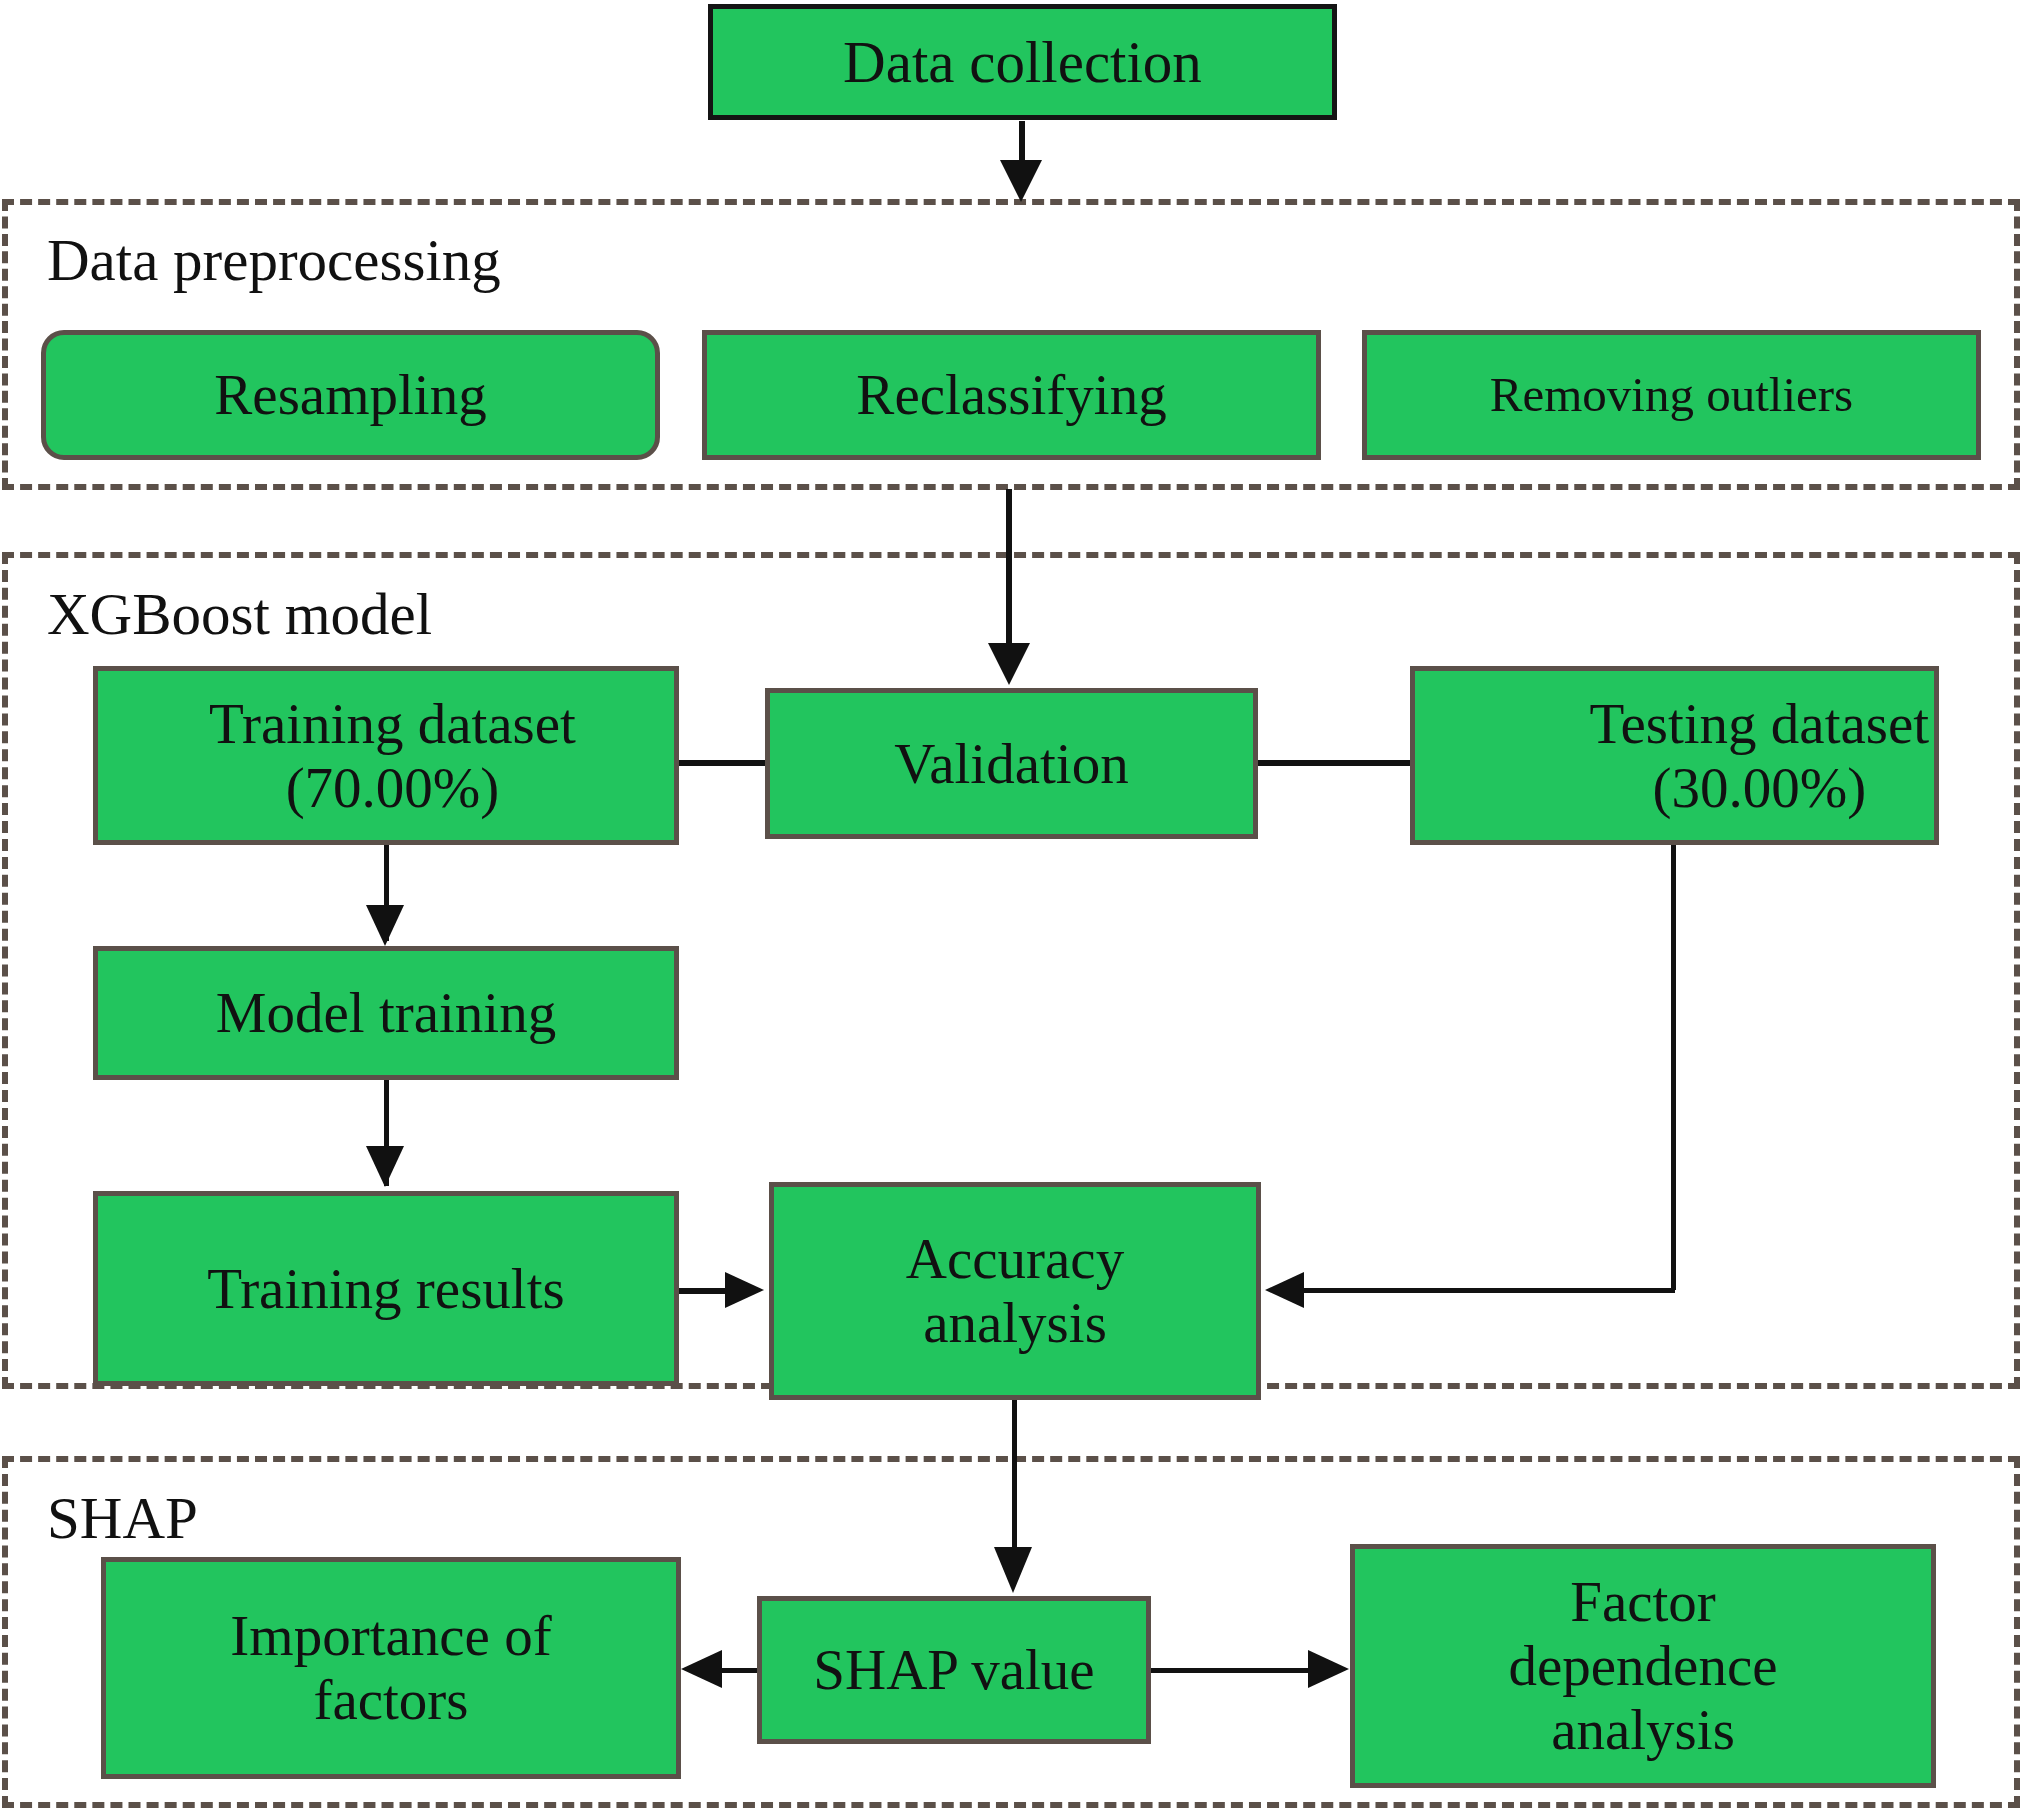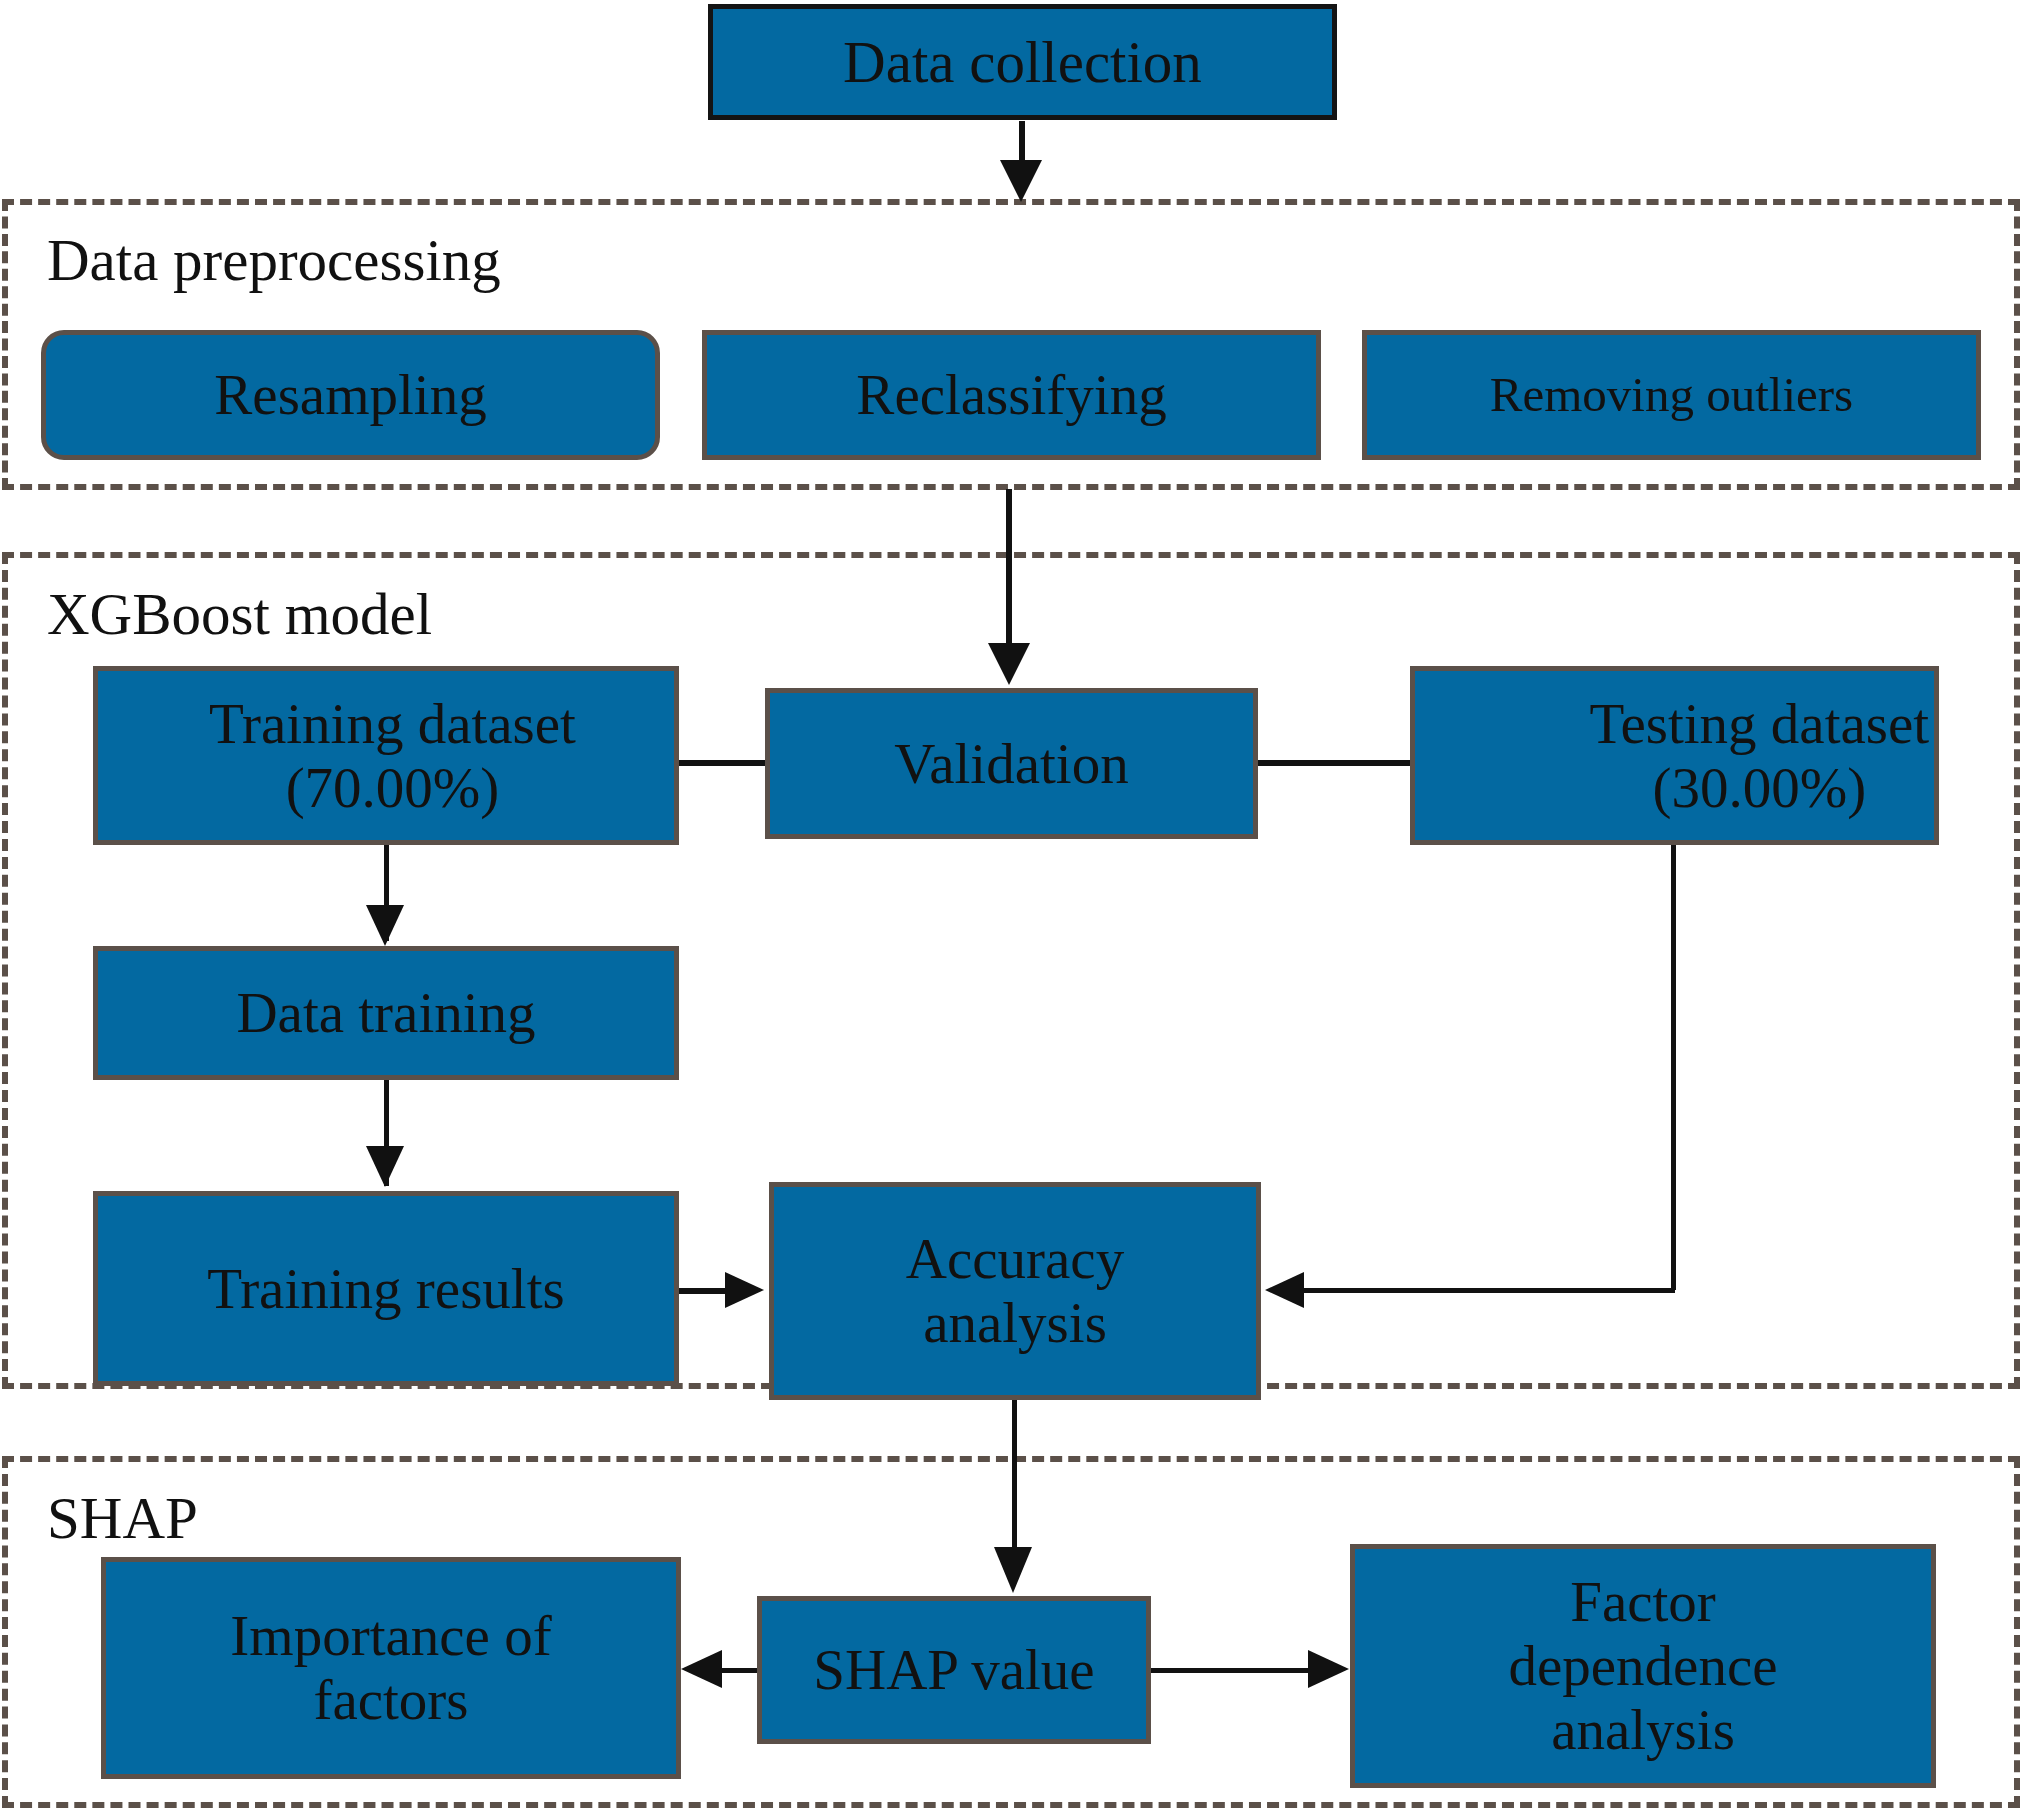--- a/index.html
+++ b/index.html
@@ -16,21 +16,21 @@
     width: 2024px;
     height: 1812px;
     background: #ffffff;
     overflow: hidden;
   }
 
   
   .node {
     position: absolute;
     box-sizing: border-box;
-    background: #0369a1;
+    background: #22c55e;
     display: flex;
     align-items: center;
     justify-content: center;
     text-align: center;
     color: #111111;
     line-height: 1.12;
     z-index: 5;
   }
   .node .label {
     display: block;
@@ -148,21 +148,21 @@
   </div>
 
   <div class="conn h" style="left:679px; top:760px; width:91px;"></div>
 
   <div class="conn h" style="left:1258px; top:760px; width:156px;"></div>
 
   <div class="conn v" style="left:384px; top:845px; width:4.9px; height:96px;"></div>
   <div class="arrow down" style="left:366px; top:905px; border-left-width:19.5px; border-right-width:19.5px; border-top-width:41px;"></div>
 
   <div class="node brown-box" style="left:93px; top:946px; width:586px; height:134px; font-size:57px;">
-    <span class="label">Data training</span>
+    <span class="label">Model training</span>
   </div>
 
   <div class="conn v" style="left:384px; top:1080px; width:4.9px; height:106px;"></div>
   <div class="arrow down" style="left:366px; top:1146px; border-left-width:19.5px; border-right-width:19.5px; border-top-width:41px;"></div>
 
   <div class="node brown-box" style="left:93px; top:1191px; width:586px; height:195px; font-size:57px;text-align:right;">
     <span class="label">Training results</span>
   </div>
 
   <div class="node brown-box" style="left:769px; top:1182px; width:492px; height:218px; font-size:57px;">

